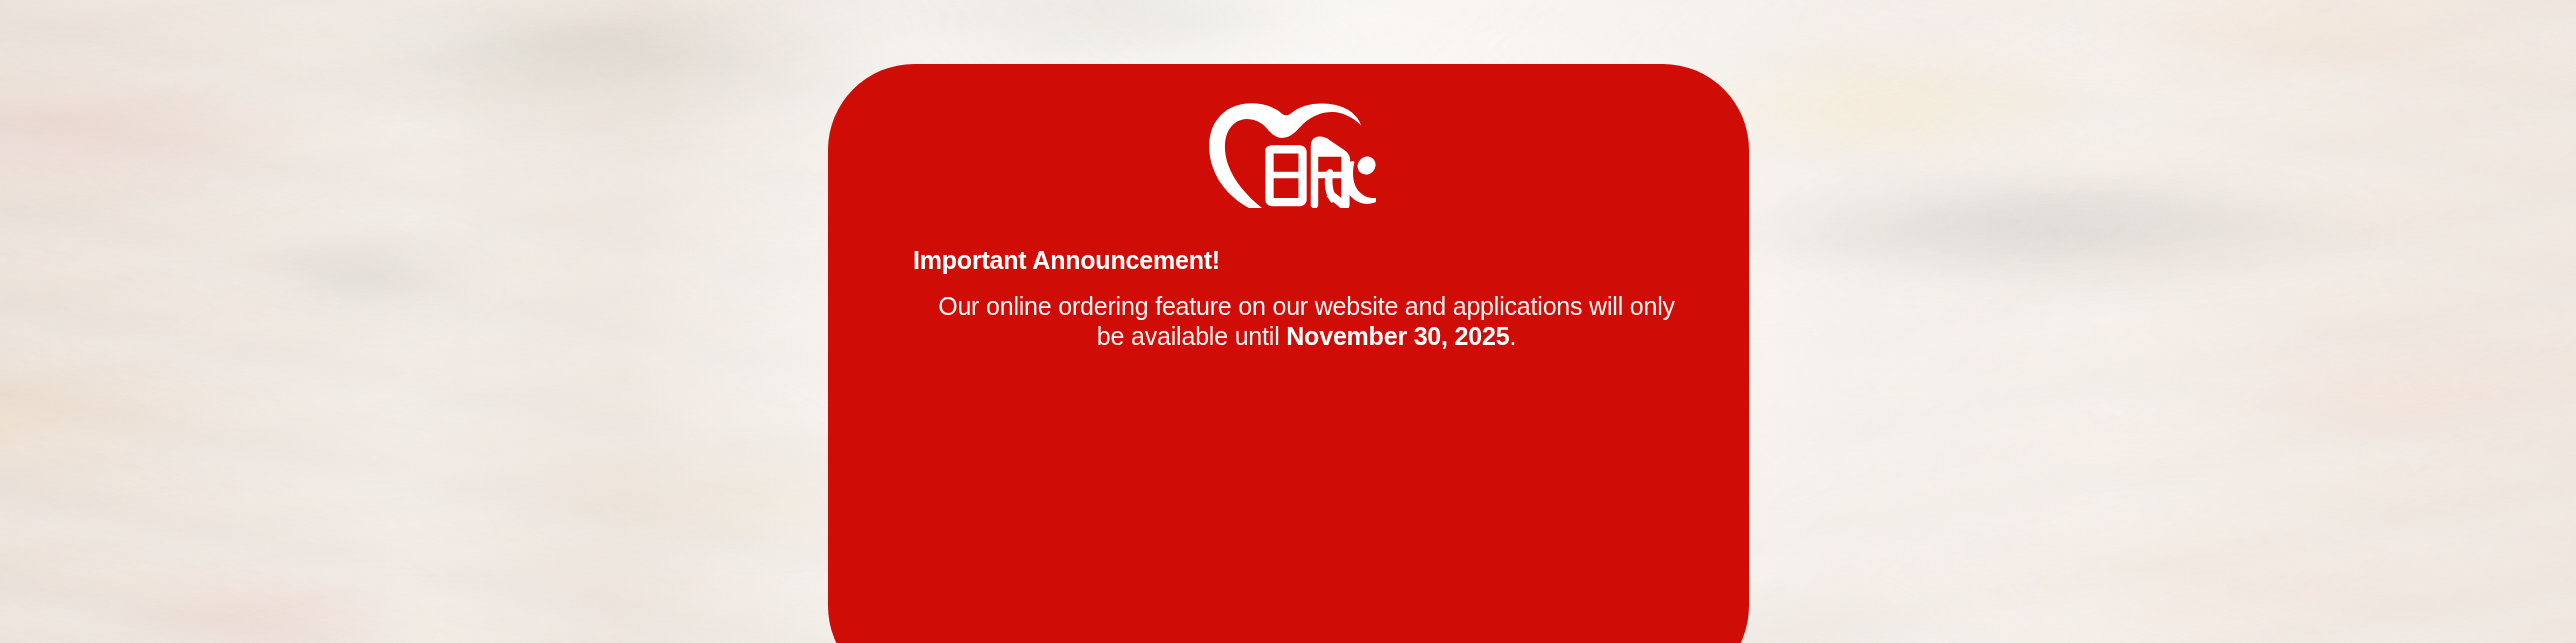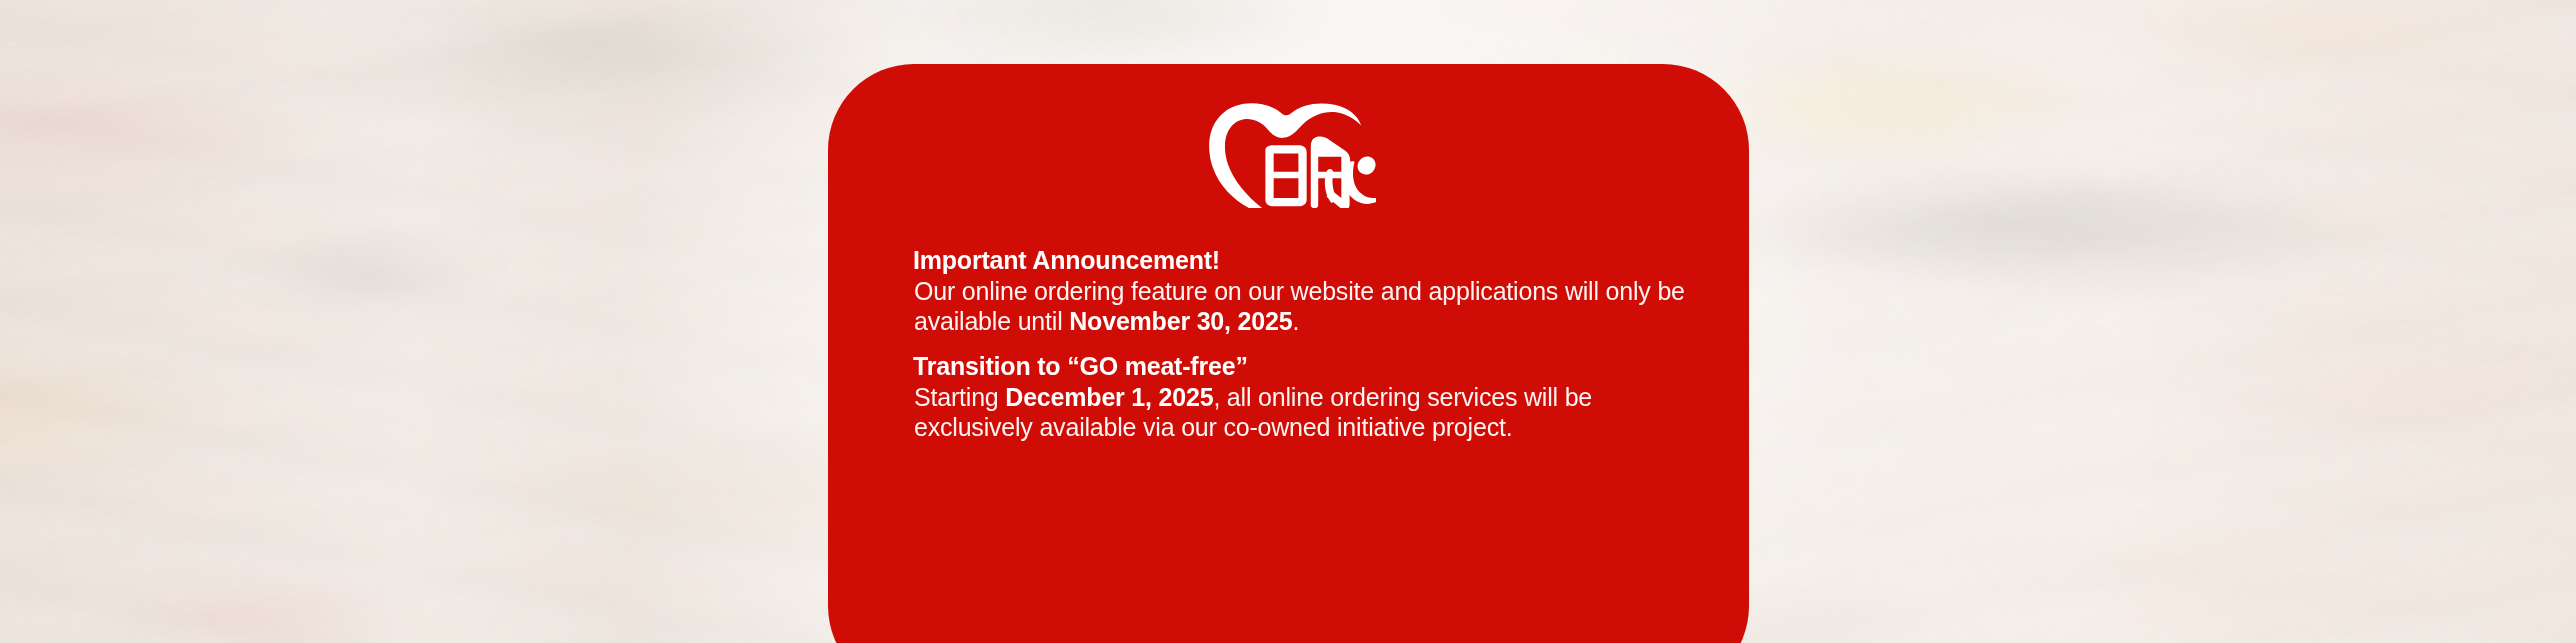--- a/index.html
+++ b/index.html
@@ -195,26 +195,27 @@
 
   .block h3 {
     margin: 0;
     font-size: 25px;
     line-height: 30px;
     font-weight: bold;
     color: #ffffff;
     letter-spacing: -0.2px;
   }
   .block p {
-    margin: 1px;
+    margin: 16px;
     font-size: 25px;
     line-height: 30px;
     font-weight: normal;
     color: #fdf4f3;
     letter-spacing: -0.2px;
+    text-align: center;
   }
   .block p b {
     font-weight: bold;
     color: #ffffff;
   }
 </style>
 </head>
 <body>
 
 <div id="stage">
@@ -298,24 +299,20 @@
       </svg>
     </div>
 
     <div id="card-body">
 
       <div class="block">
         <h3>Important Announcement!</h3>
         <p><span>Our online ordering feature on our website and applications will only be available until </span><b>November 30, 2025</b><span>.</span></p>
       </div>
 
-      <div class="block">
-        <h3>Transition to “GO meat-free”</h3>
-        <p><span>Starting </span><b>December 1, 2025</b><span>, all online ordering services will be exclusively available via our co-owned initiative project.</span></p>
-      </div>
 
       <div class="block">
       </div>
 
     </div>
   </div>
 
 </div>
 
 

